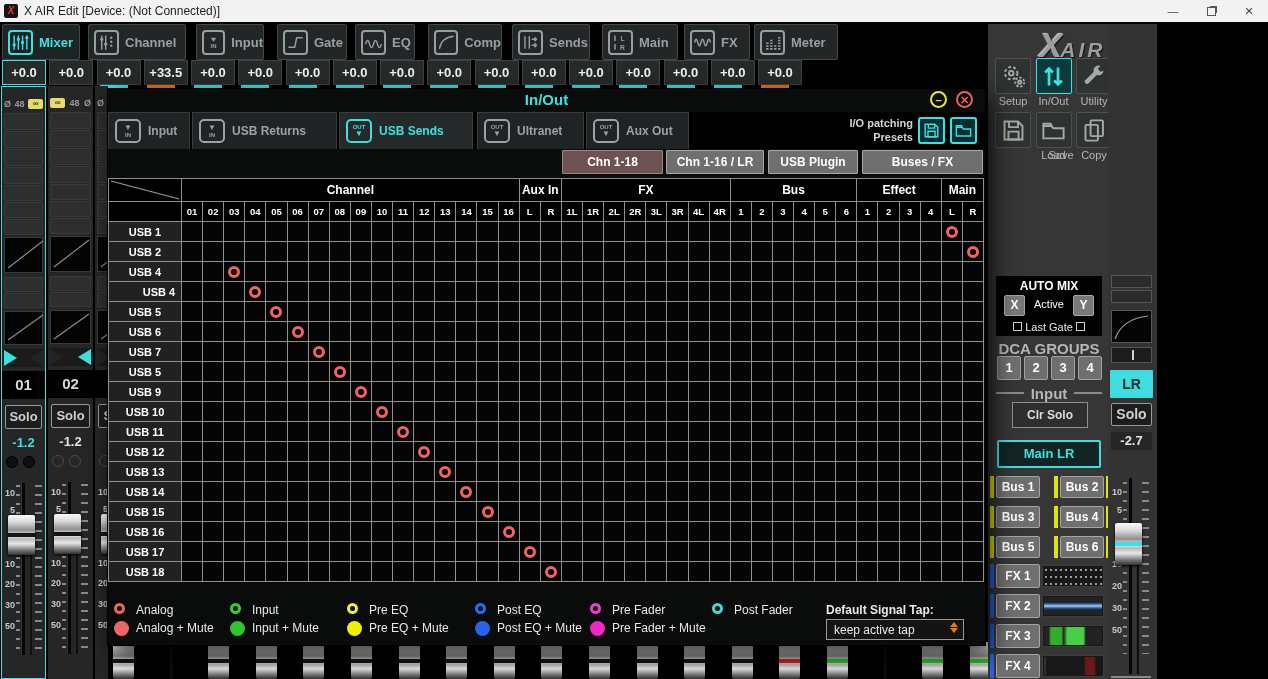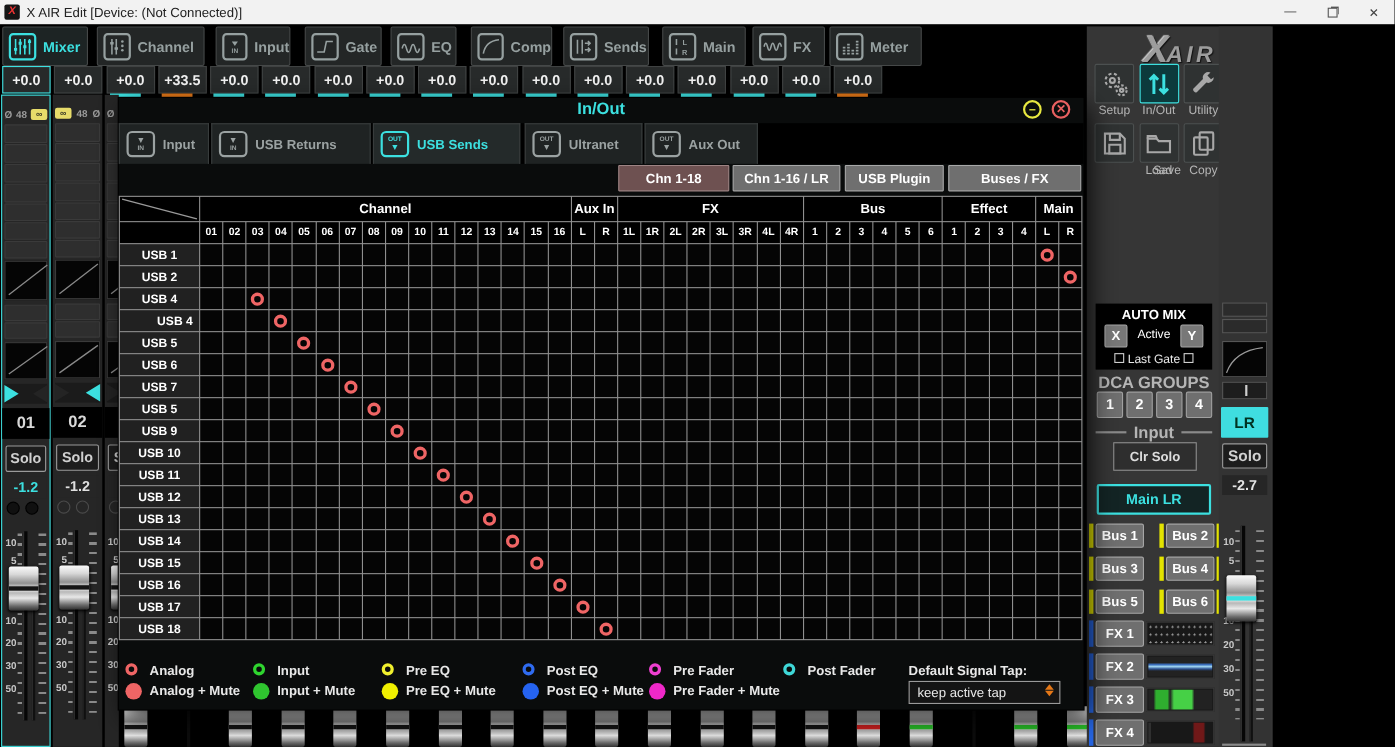--- a/index.html
+++ b/index.html
@@ -65,21 +65,21 @@
   #matrix{position:absolute;left:0;top:89px;width:876px;display:grid;grid-template-columns:72px repeat(38,1fr);gap:1px;background:#8f8f8f;padding:1px;}
   .mcell{background:#050505;color:#fff;display:flex;align-items:center;justify-content:center;}
   .mghead{font-weight:bold;font-size:12px;background:#000;}
   .mnum{font-weight:bold;font-size:9.5px;background:#000;}
   .mrowlab{background:#212121;font-weight:bold;font-size:11px;}
   .mdot{width:12px;height:12px;border-radius:50%;border:3px solid #ef6565;}
 
   
   .lgcirc{position:absolute;width:11px;height:11px;border-radius:50%;border:3px solid;}
   .lgcirc.filled{width:15px;height:15px;border:none;}
-  .lglabel{position:absolute;color:#e8e8e8;font-weight:bold;font-size:12px;}
+  .lglabel{position:absolute;color:#e8e8e8;font-weight:normal;font-size:12px;}
   #tap-label{position:absolute;color:#e8e8e8;font-weight:bold;font-size:12px;}
   #tap-dd{position:absolute;background:#141414;border:1px solid #9a9a9a;color:#e8e8e8;font-size:12px;display:flex;align-items:center;padding-left:7px;}
   #tap-arrows{position:absolute;right:5px;top:2px;display:flex;flex-direction:column;gap:1px;}
   #tap-arrows span{width:0;height:0;border-left:4px solid transparent;border-right:4px solid transparent;}
 
   
   #rpanel{position:absolute;left:988px;top:24px;width:169px;height:655px;background:#363636;z-index:5;}
   #logo{position:absolute;left:0;top:2px;width:169px;text-align:center;color:#9d9d9d;font-style:italic;font-weight:bold;}
   #logo .lx{font-size:34px;letter-spacing:-2px;text-shadow:1px 1px 1px #111,-1px -1px 1px #ccc;}
   #logo .lair{font-size:21px;letter-spacing:3px;text-shadow:1px 1px 1px #111;}
@@ -527,20 +527,36 @@
       <div class="knob" style="left: 969.8px; top: 642px; width: 21px; height: 37px;">
         <div class="knobstripe" style="background: rgb(40, 192, 40);"></div>
       </div>
     </div>
 
   <div id="dialog">
     <div id="dlg-title">In/Out</div>
     <div class="dlgcirc" style="right:38px;border-color:#e8e840;color:#e8e840;">–</div>
     <div class="dlgcirc" style="right:12px;border-color:#e86060;color:#e86060;">✕</div>
     <div id="dlg-tabs">
+      <div id="presets">
+        <div class="plabel">
+          <div>I/O patching</div>
+            <div>Presets</div>
+        </div>
+        <div class="pbtn">
+            <svg>
+              <use href="#ic-floppy"></use>
+            </svg>
+          </div>
+        <div class="pbtn">
+            <svg>
+              <use href="#ic-folder"></use>
+            </svg>
+          </div>
+      </div>
     <div class="dtab" style="left: 0px; width: 82px;">
           <span class="io-icon">
             <span class="v">▼</span>
             <span class="t">IN</span>
           </span>
           <span class="dlabel">Input</span>
         </div>
         <div class="dtab" style="left: 84px; width: 145px;">
           <span class="io-icon">
             <span class="v">▼</span>

